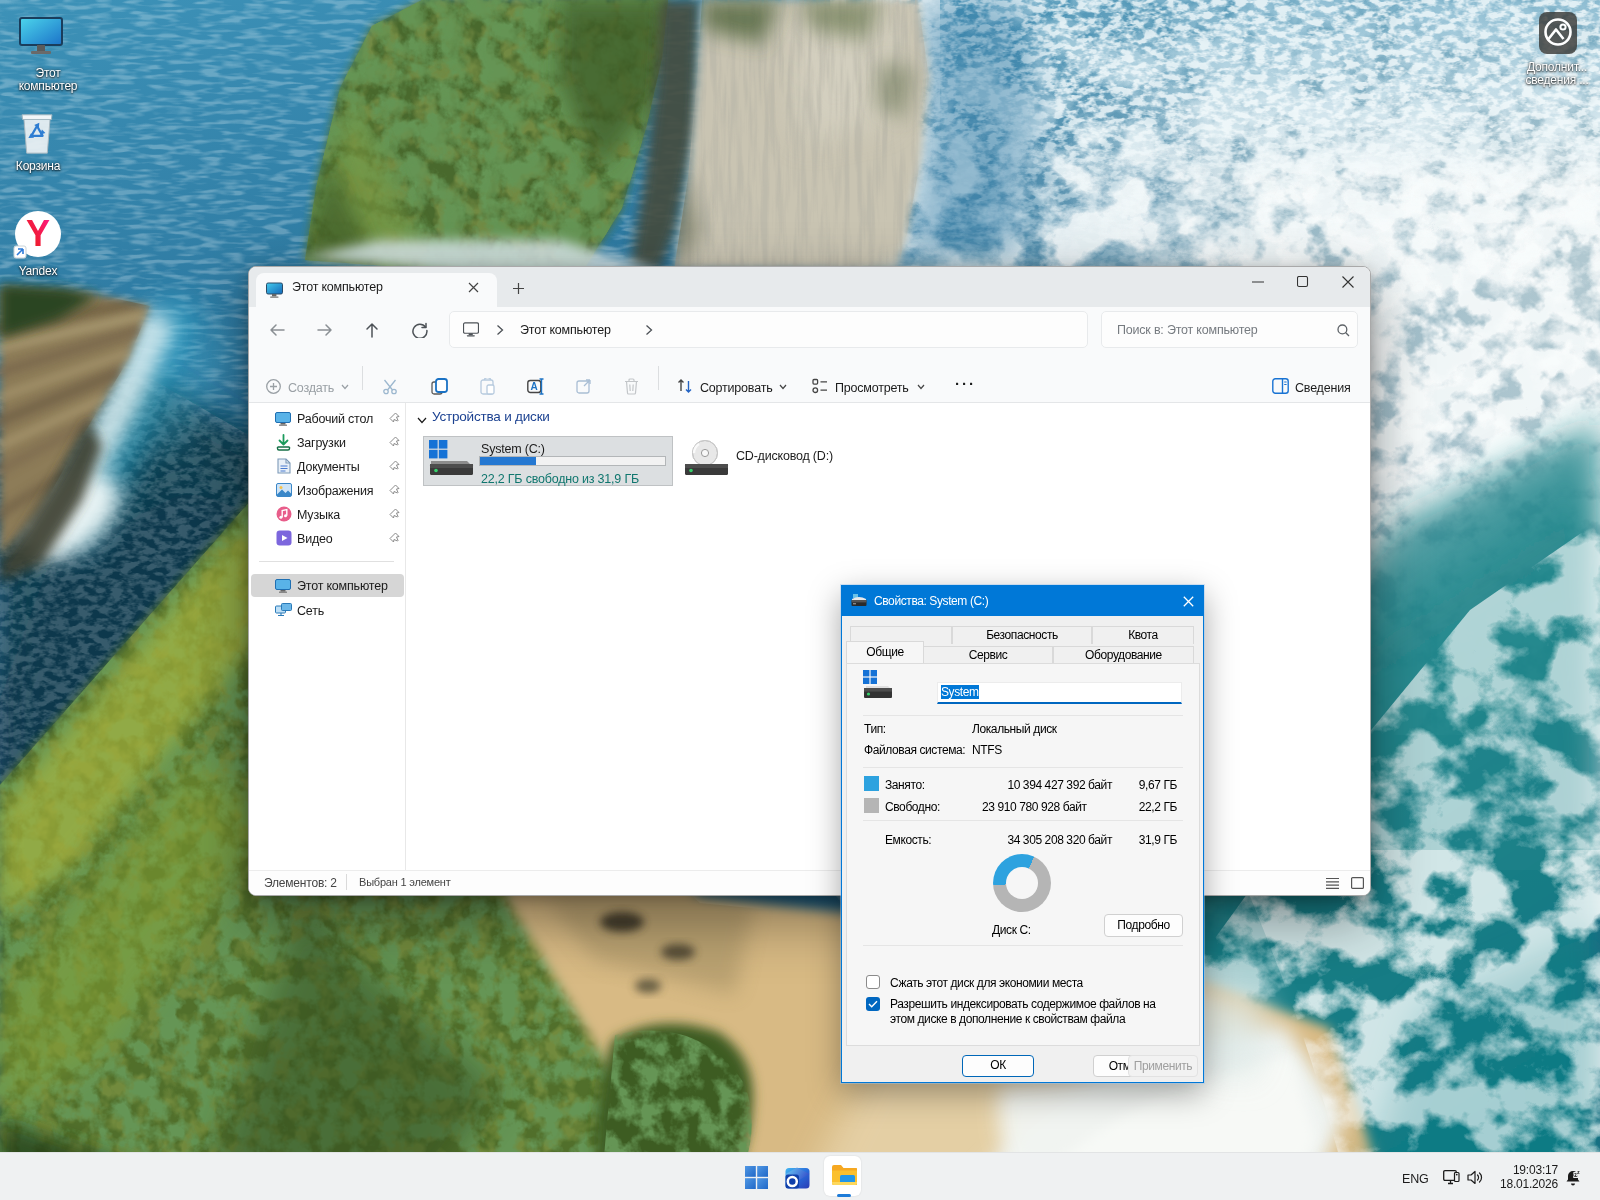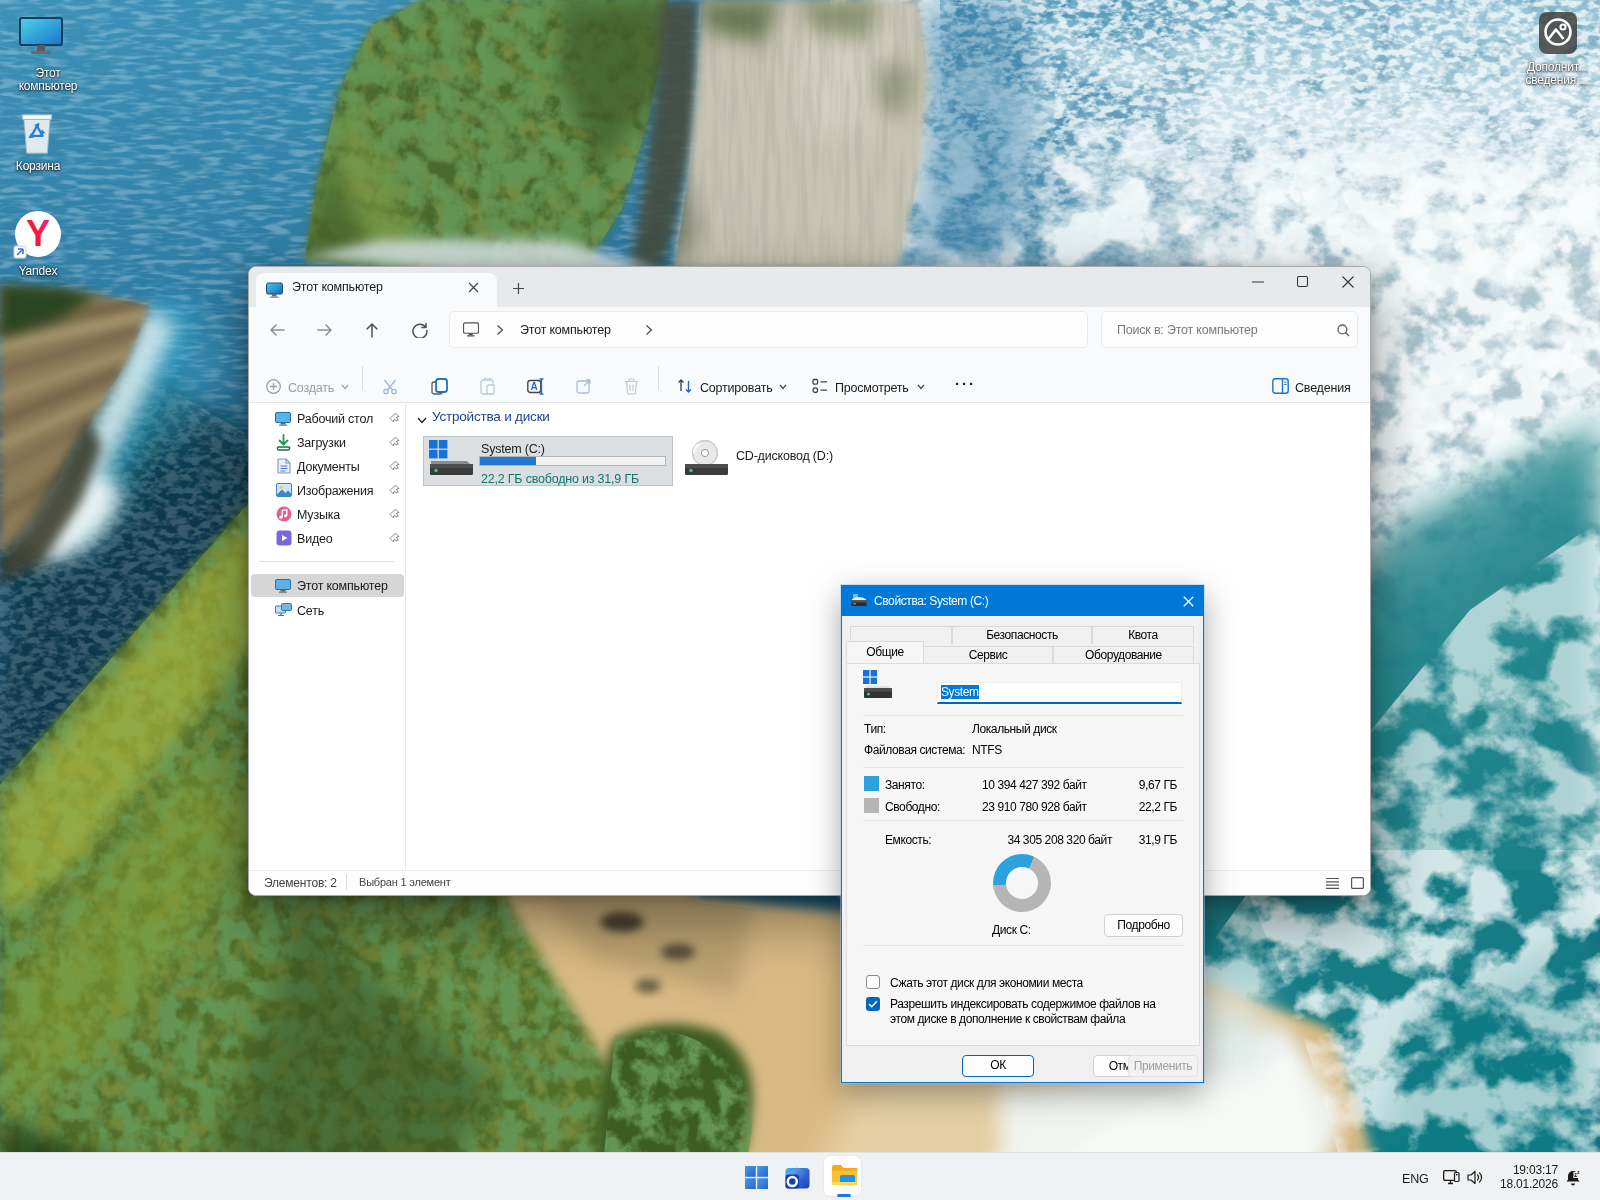--- a/index.html
+++ b/index.html
@@ -580,21 +580,21 @@
   <div class="abs" style="left:95px;top:96px;width:245px;height:22px;background:#fff;border:1px solid #ececec;border-bottom:2px solid #0067c0;box-sizing:border-box;"></div>
   <div class="abs" style="left:99px;top:99px;background:#0078d7;color:#fff;padding:0 0;">System</div>
   <div class="abs" style="left:21px;top:129px;width:320px;height:1px;background:#e5e5e5;"></div>
   <div class="abs" style="left:22px;top:136px;">Тип:</div>
   <div class="abs" style="left:130px;top:136px;">Локальный диск</div>
   <div class="abs" style="left:22px;top:157px;">Файловая система:</div>
   <div class="abs" style="left:130px;top:157px;">NTFS</div>
   <div class="abs" style="left:21px;top:181px;width:320px;height:1px;background:#e5e5e5;"></div>
   <div class="abs" style="left:22px;top:190px;width:15px;height:15px;background:#2da2df;"></div>
   <div class="abs" style="left:43px;top:192px;">Занято:</div>
-  <div class="abs" style="left:140px;top:192px;width:130px;text-align:left;">10 394 427 392 байт</div>
+  <div class="abs" style="left:140px;top:192px;width:130px;text-align:right;">10 394 427 392 байт</div>
   <div class="abs" style="left:270px;top:192px;width:65px;text-align:right;">9,67 ГБ</div>
   <div class="abs" style="left:22px;top:212px;width:15px;height:15px;background:#b5b5b5;"></div>
   <div class="abs" style="left:43px;top:214px;">Свободно:</div>
   <div class="abs" style="left:140px;top:214px;width:130px;">23 910 780 928 байт</div>
   <div class="abs" style="left:270px;top:214px;width:65px;text-align:right;">22,2 ГБ</div>
   <div class="abs" style="left:21px;top:234px;width:320px;height:1px;background:#e5e5e5;"></div>
   <div class="abs" style="left:43px;top:247px;">Емкость:</div>
   <div class="abs" style="left:140px;top:247px;width:130px;text-align:right;">34 305 208 320 байт</div>
   <div class="abs" style="left:270px;top:247px;width:65px;text-align:right;">31,9 ГБ</div>
   <div class="abs" style="left:151px;top:268px;width:58px;height:58px;border-radius:50%;background:conic-gradient(#2da2df 0deg 25deg,#b5b5b5 25deg 265deg,#2da2df 265deg 360deg);"></div>

